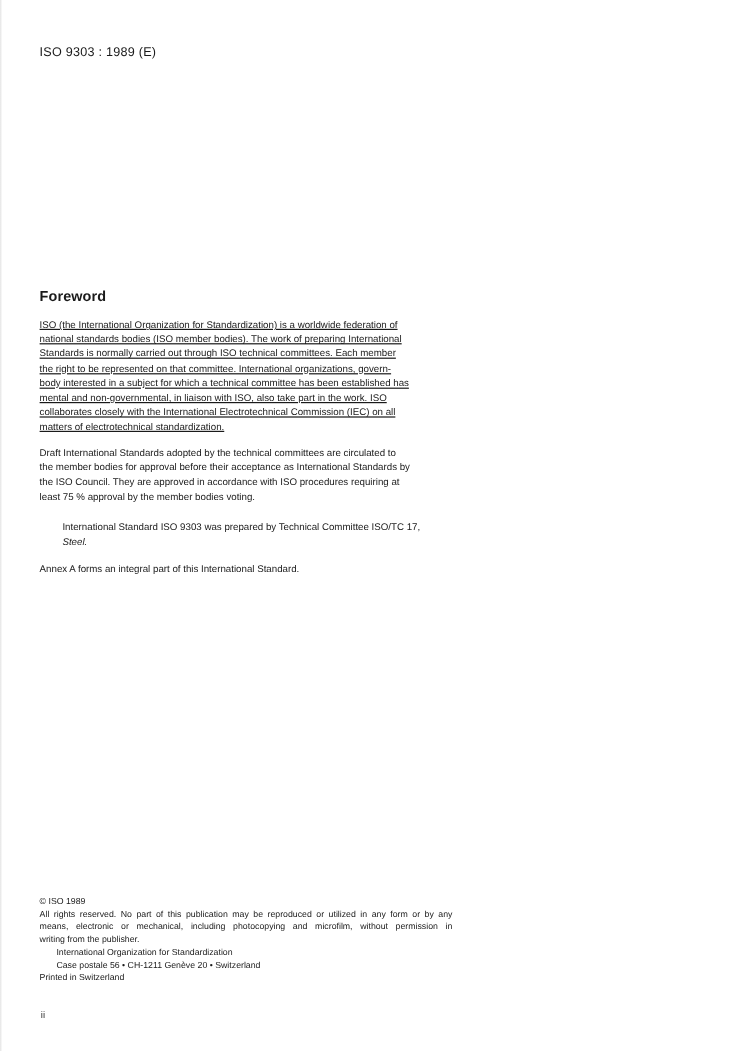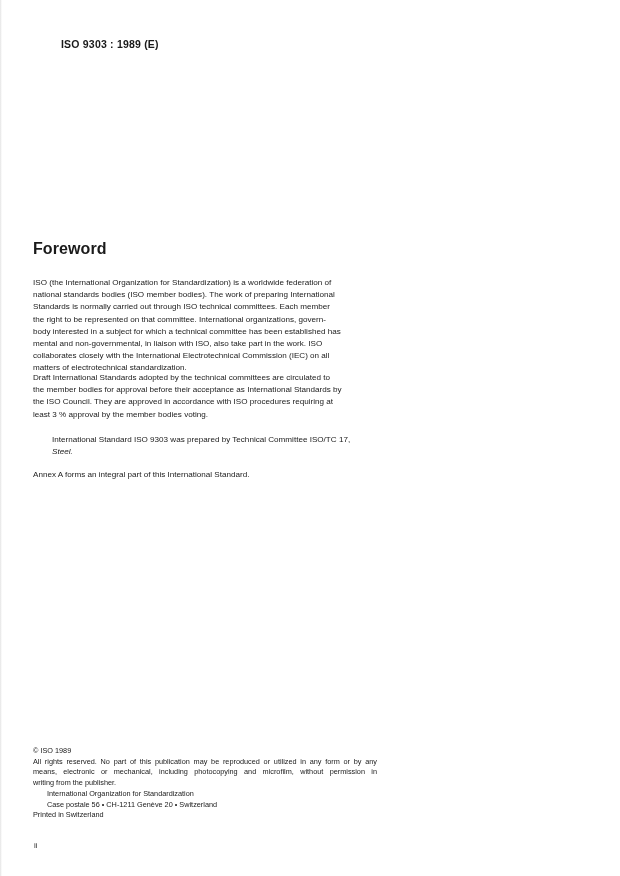--- a/index.html
+++ b/index.html
@@ -7,32 +7,32 @@
       width: 620px; height: 876px; position: relative; overflow: hidden;
       font-family: "Liberation Sans", "DejaVu Sans", sans-serif;
       color: #1a1a1a;
     }
     .page-edge {
       position: absolute; left: 0; top: 0; width: 2px; height: 876px;
       background: linear-gradient(to right, #e4e4e4, #ffffff);
     }
     .header {
       position: absolute; left: 33px; top: 38px;
-      font-size: 10.5px; font-weight: bold; letter-spacing: 0.2px; margin-left: 28px;
+      font-size: 10.5px; font-weight: normal; letter-spacing: 0.2px;
     }
     .title {
       position: absolute; left: 33px; top: 240px;
-      font-size: 16px; font-weight: bold; letter-spacing: 0.1px;
+      font-size: 12px; font-weight: bold; letter-spacing: 0.1px;
     }
     .para {
       position: absolute; left: 33px; width: 344px;
       font-size: 8.1px; line-height: 12.2px; text-align: justify;
     }
     .para span { display: block; }
-    .p1 { top: 277px; }
+    .p1 { top: 265px; text-decoration: underline; }
     .p2 { top: 372px; }
     .p3 { top: 434px; margin-left: 19px; }
     .p4 { top: 469px; }
     .italic { font-style: italic; }
     .copyright {
       position: absolute; left: 33px; top: 746px; width: 344px;
       font-size: 7.3px; line-height: 10.7px;
     }
     .copyright .line { display: block; white-space: nowrap; }
     .copyright .indent { padding-left: 14px; }
@@ -59,21 +59,21 @@
   <span>body interested in a subject for which a technical committee has been established has</span>
   <span>mental and non-governmental, in liaison with ISO, also take part in the work. ISO</span>
   <span>collaborates closely with the International Electrotechnical Commission (IEC) on all</span>
   <span>matters of electrotechnical standardization.</span>
 </div>
 
 <div class="para p2">
   <span>Draft International Standards adopted by the technical committees are circulated to</span>
   <span>the member bodies for approval before their acceptance as International Standards by</span>
   <span>the ISO Council. They are approved in accordance with ISO procedures requiring at</span>
-  <span>least 3 % approval by the member bodies voting.</span>
+  <span>least 75 % approval by the member bodies voting.</span>
 </div>
 
 <div class="para p3">
   <span>International Standard ISO 9303 was prepared by Technical Committee ISO/TC 17,</span>
   <span class="italic">Steel.</span>
 </div>
 
 <div class="para p4">
   <span>Annex A forms an integral part of this International Standard.</span>
 </div>

